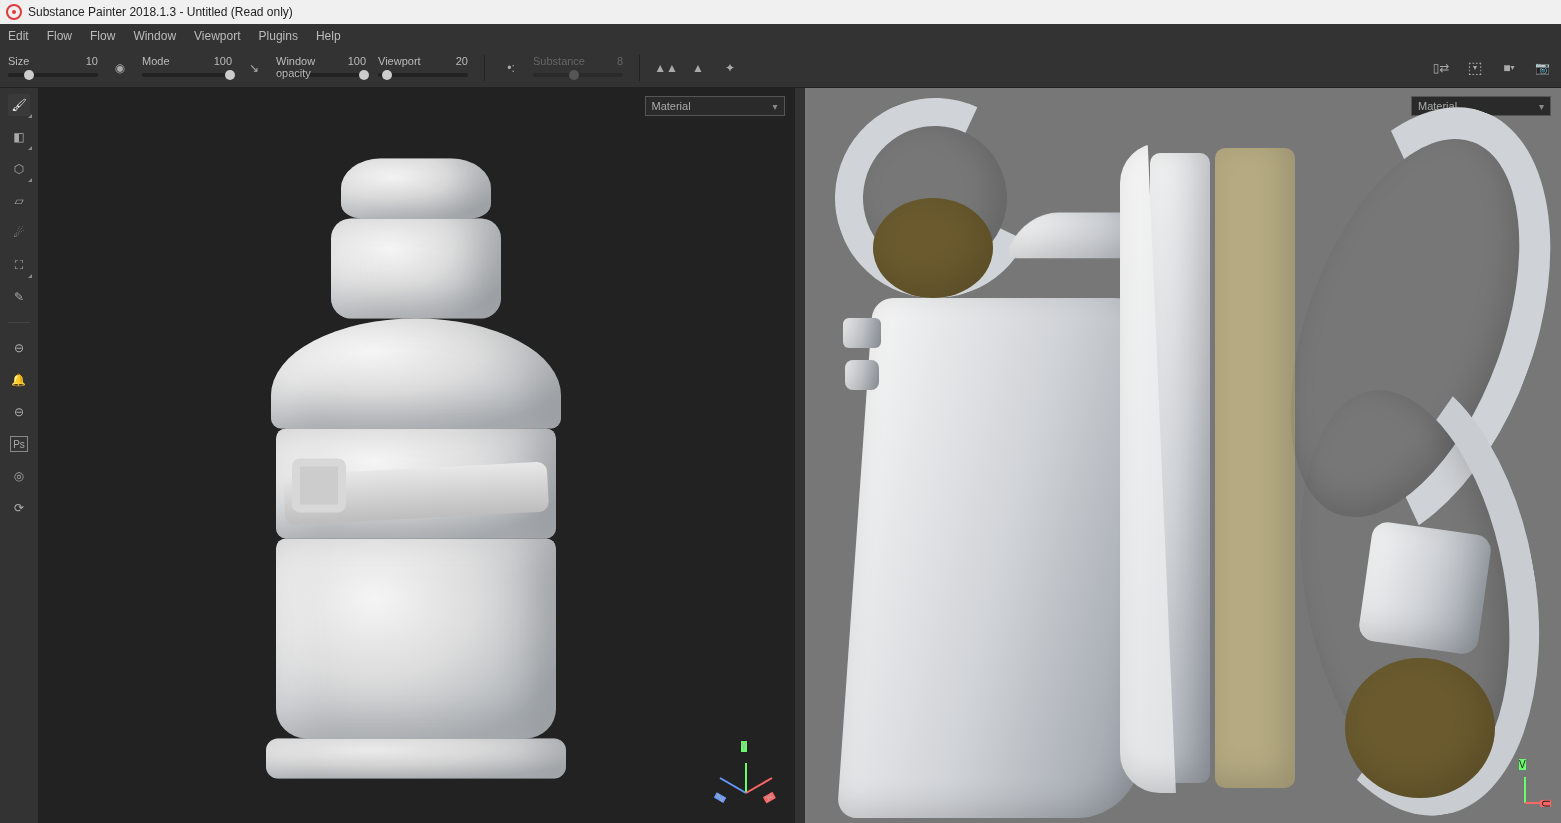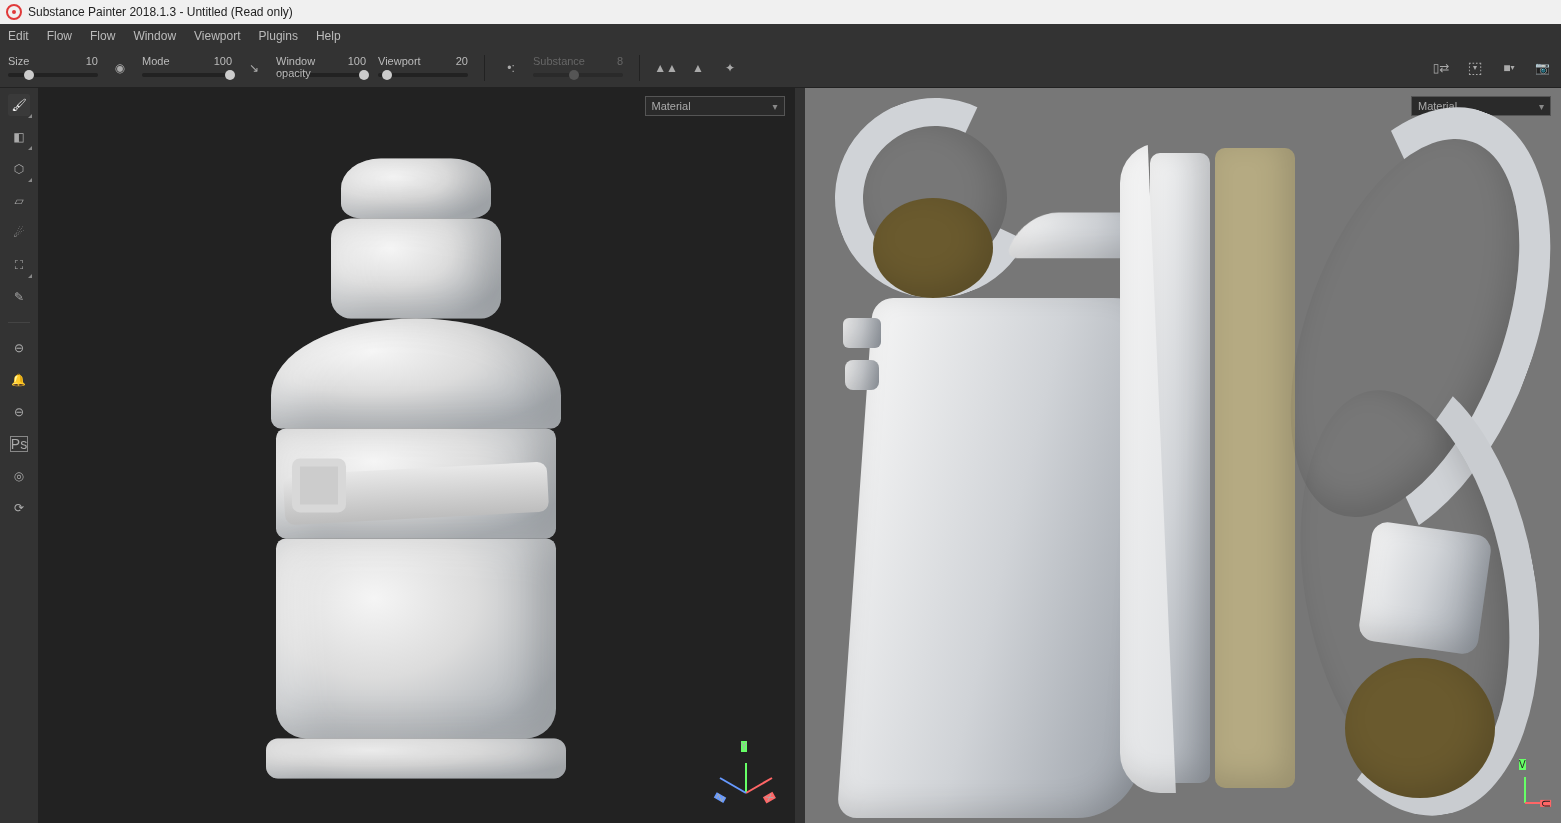--- a/index.html
+++ b/index.html
@@ -223,21 +223,21 @@
     position:absolute; right:12px; bottom:14px;
     width:50px;height:50px;
   }
   .uv-gizmo .ax{position:absolute;left:25px;bottom:6px;width:2px;height:26px;transform-origin:bottom;}
   .uv-gizmo .v{background:#6f6;}
   .uv-gizmo .u{background:#f66;transform:rotate(90deg);}
   .uv-gizmo .l{position:absolute;font-size:10px;color:#222;}
   .uv-gizmo .l.v{top:0;left:20px;}
   .uv-gizmo .l.u{bottom:0;right:0;}
   .ps-box{
-    width:18px;height:16px;border:1px solid #888;font-size:14px;display:flex;align-items:center;justify-content:center;color:#aaa;
+    width:18px;height:16px;border:1px solid #888;font-size:10px;display:flex;align-items:center;justify-content:center;color:#aaa;
   }
 </style>
 </head>
 <body>
 
 <div class="title-bar">
   <div class="app-icon"></div>
   <span>Substance Painter 2018.1.3 - Untitled (Read only)</span>
 </div>
 

